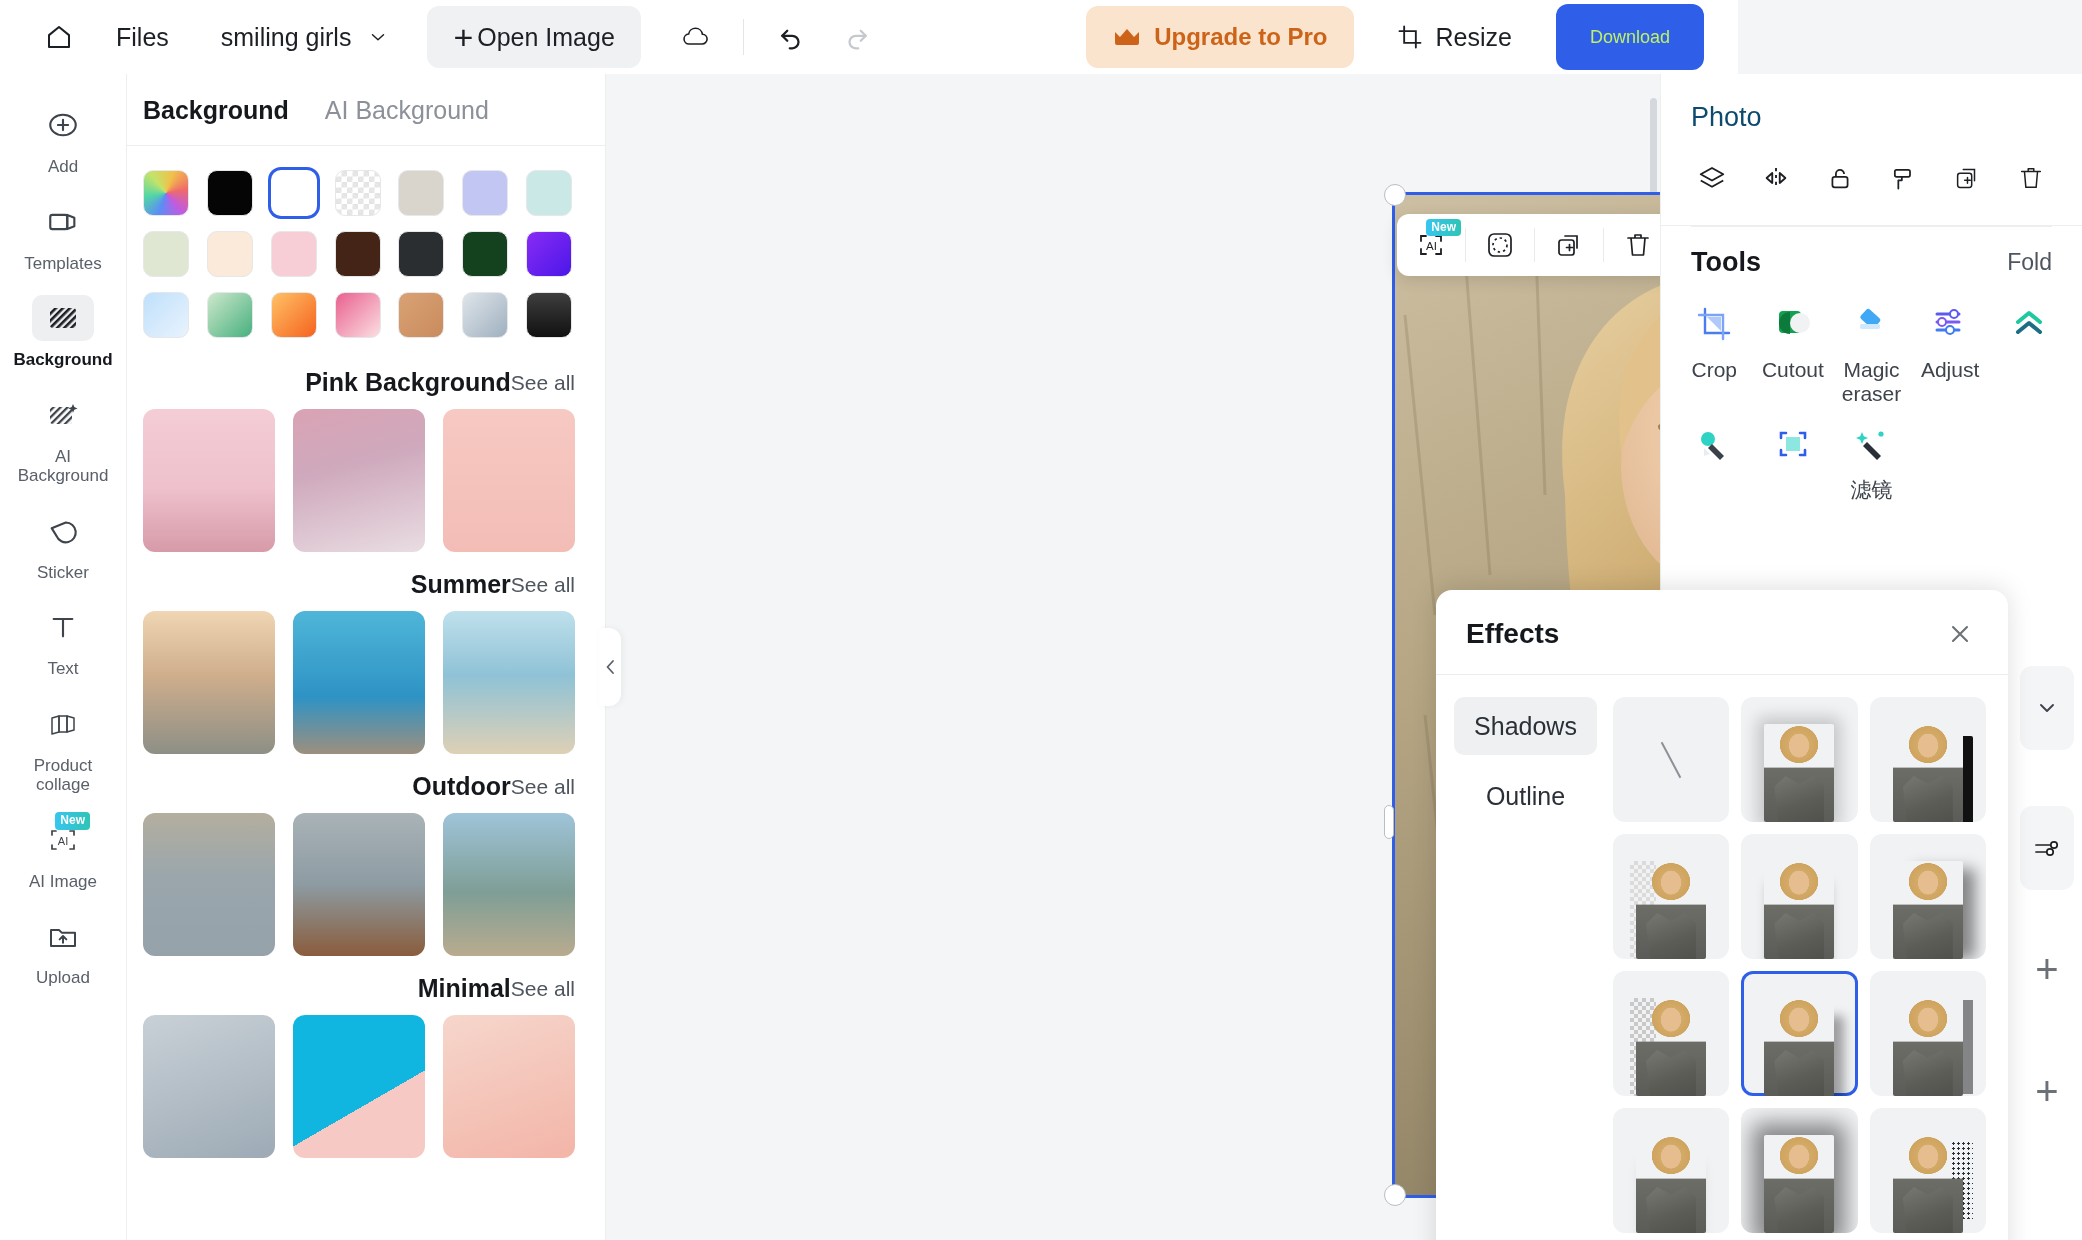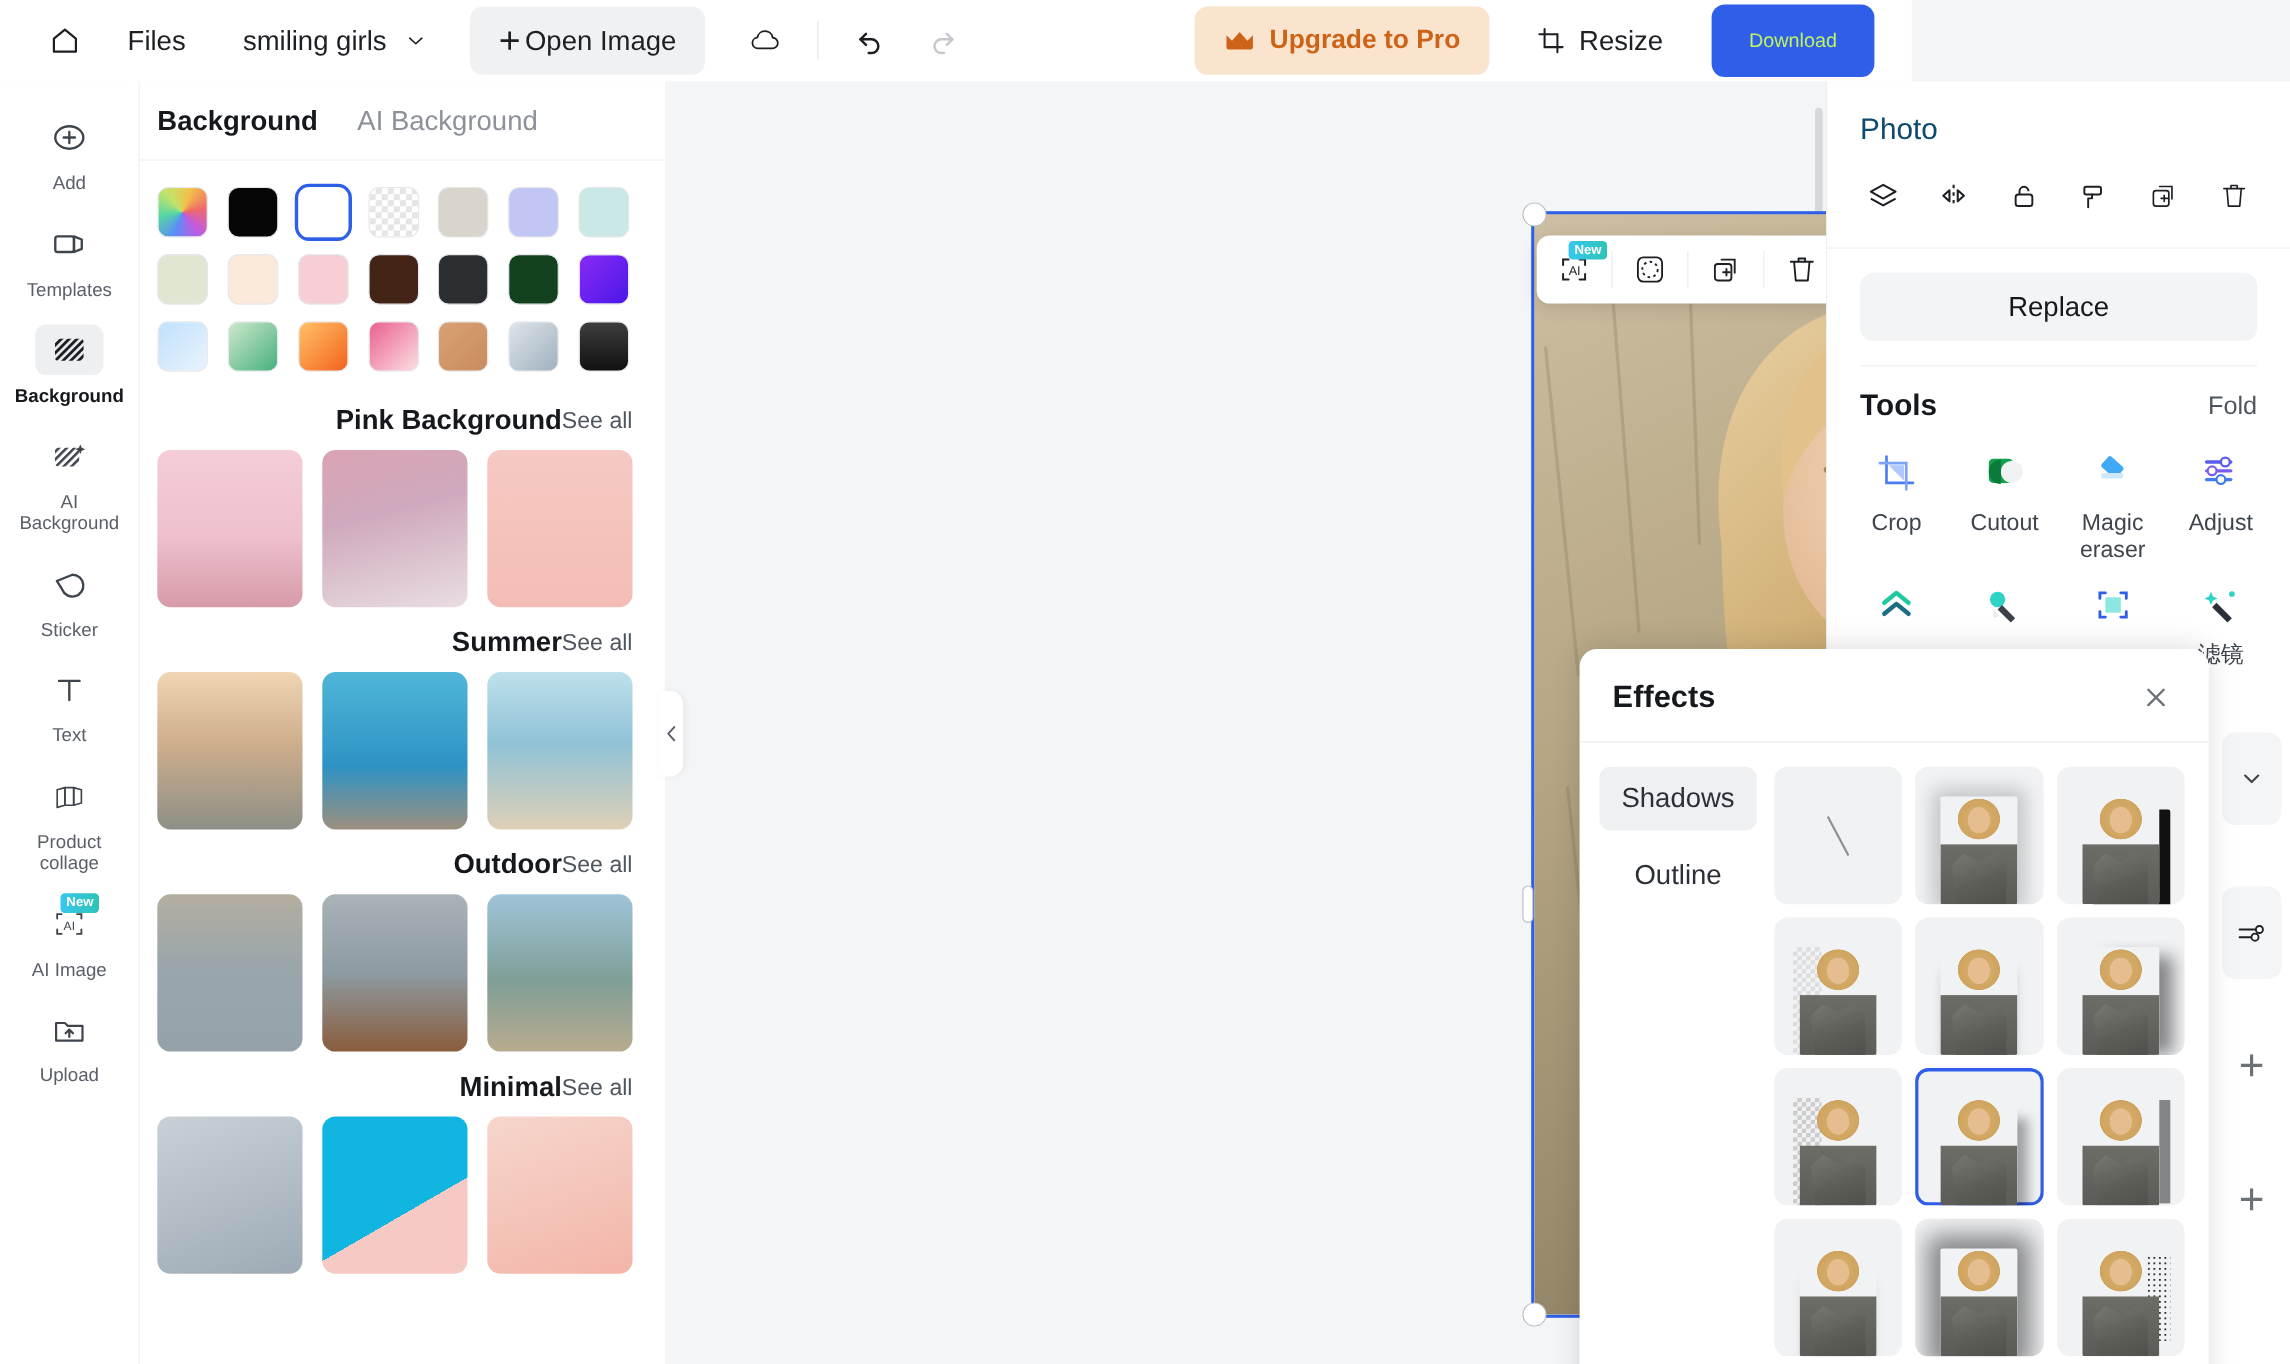--- a/index.html
+++ b/index.html
@@ -158,21 +158,21 @@
   .rp-ic { width:46px; height:46px; display:flex; align-items:center; justify-content:center; cursor:pointer; }
   .rp-div { height:1px; background:#eceef0; }
   .replace-btn {
     margin:22px 30px; height:62px; background:#f3f4f6; border-radius:12px;
     display:flex; align-items:center; justify-content:center; cursor:pointer;
   }
   .replace-btn .lbl { font-size:25px; color:#15181c; }
   .tools-head { display:flex; align-items:center; justify-content:space-between; padding:20px 30px 4px; }
   .tools-title { font-size:27px; font-weight:700; color:#15181c; }
   .fold-lnk { font-size:23px; color:#4e555e; cursor:pointer; }
-  .tools-grid { display:grid; grid-template-columns:repeat(4,1fr); gap:6px 4px; padding:18px 16px 0; }
+  .tools-grid { display:grid; grid-template-columns:repeat(5,1fr); gap:6px 4px; padding:18px 16px 0; }
   .tool-item { display:flex; flex-direction:column; align-items:center; cursor:pointer; padding-bottom:8px;}
   .tool-ic { width:48px; height:48px; display:flex; align-items:center; justify-content:center; }
   .tool-lbl { margin-top:10px; font-size:21px; color:#3e444c; text-align:center; line-height:1.15; }
 
   
   .edge-stack { position:absolute; right:0; top:0; width:70px; height:1166px; z-index:23; }
   .edge-btn {
     position:absolute; right:8px; width:54px; height:84px; border-radius:12px; background:#f4f5f7;
     display:flex; align-items:center; justify-content:center; cursor:pointer;
   }
@@ -704,23 +704,20 @@
       </div>
       <div class="rp-ic">
         <span>
           <svg width="28" height="30" viewBox="0 0 30 32" fill="none" stroke="#1c1f23" stroke-width="1.6" stroke-linecap="round" stroke-linejoin="round">
             <path d="M5 9h20M12 9V6h6v3M8 9l1.5 17h11L22 9"></path>
           </svg>
         </span>
       </div>
     </div>
     <div class="rp-div"></div>
-    <div class="replace-btn">
-      <span class="lbl">Replace</span>
-    </div>
     <div class="rp-div" style="margin:0 30px;"></div>
     <div class="tools-head">
       <span class="tools-title">Tools</span>
       <span class="fold-lnk">Fold</span>
     </div>
 
     <div class="tools-grid">
       <div class="tool-item">
         <div class="tool-ic">
             <span>

